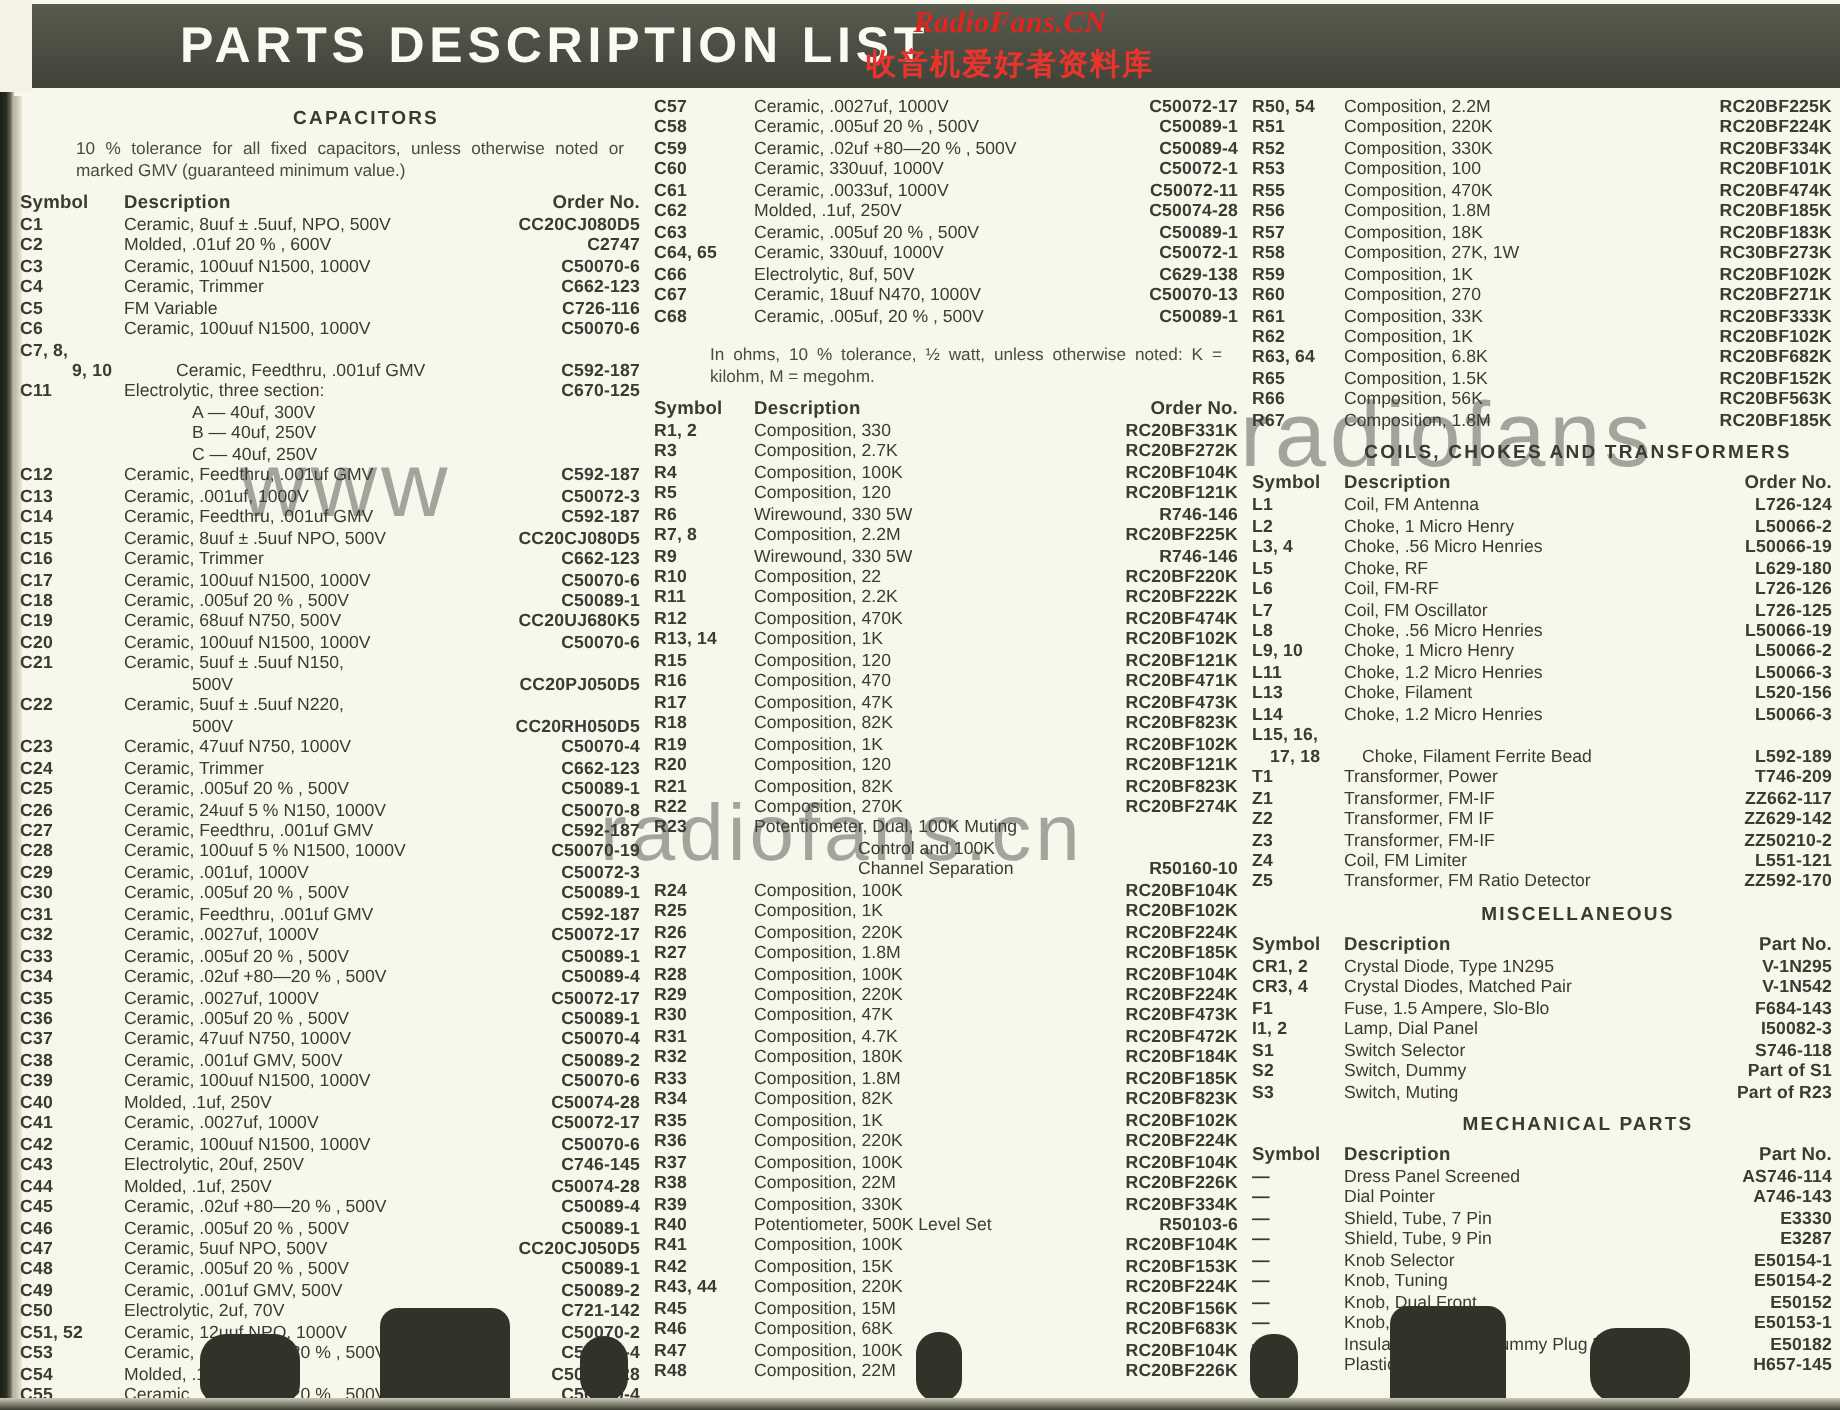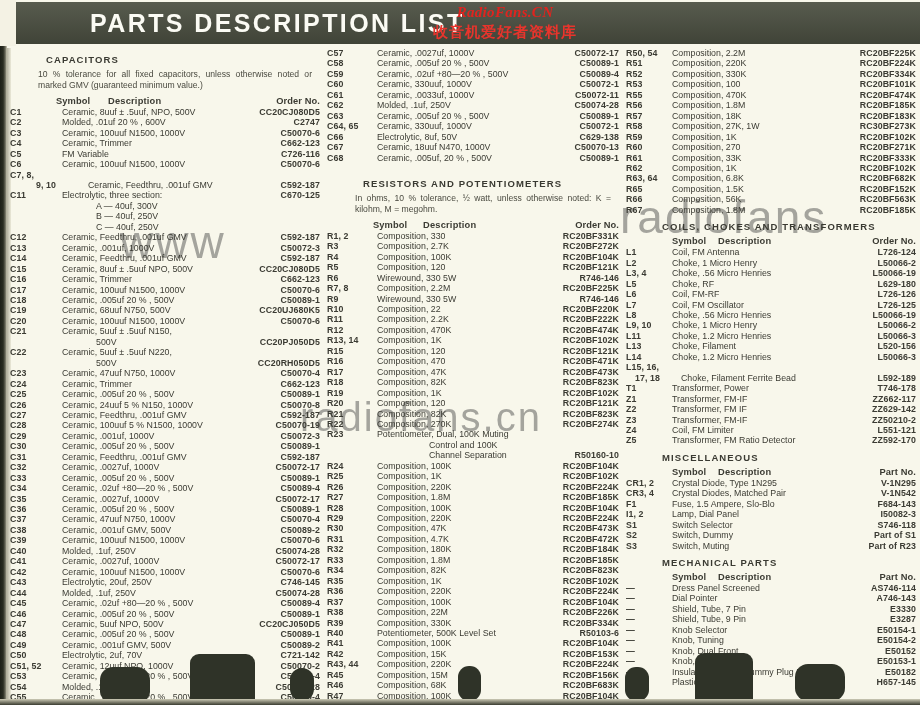--- a/index.html
+++ b/index.html
@@ -37,37 +37,37 @@
       font-family:"Liberation Sans", sans-serif;letter-spacing:2px;pointer-events:none;}
   .wm-f1{left:120px;top:215px;}
   .wm-f2{left:300px;top:395px;font-size:40px;}
   .wm-f3{left:620px;top:190px;}
   
   .cols{position:absolute;left:0;top:48px;width:920px;height:600px;}
   .col{position:absolute;top:0;}
   .c1{left:10px;width:310px;}
   .c2{left:327px;width:292px;}
   .c3{left:626px;width:290px;}
-  .sec-head{text-align:left;font-weight:bold;font-size:9.5px;letter-spacing:1.1px;
+  .sec-head{text-align:center;font-weight:bold;font-size:9.5px;letter-spacing:1.1px;
     margin:6px 0 4px;color:#3a3a32;padding-left:36px;}
   .sec-note{font-size:8.6px;line-height:11.4px;text-align:justify;
     margin:0 8px 4px 28px;color:#4a4a40;}
   .hdr-row{display:flex;font-weight:bold;font-size:9.3px;margin-bottom:1px;letter-spacing:.2px;}
   .row{display:flex;font-size:8.8px;line-height:10.45px;}
   .sym{width:52px;flex:0 0 52px;font-weight:bold;letter-spacing:.1px;}
   .desc{flex:1 1 auto;}
   .ord{flex:0 0 92px;text-align:right;font-weight:bold;letter-spacing:.1px;}
   .c2 .sym{width:50px;flex:0 0 50px;}
   .c2 .ord{flex:0 0 86px;}
   .c3 .sym{width:46px;flex:0 0 46px;}
   .c3 .ord{flex:0 0 84px;}
   .indent{padding-left:34px;}
   .indent2{padding-left:52px;}
   .spacer{height:9px;}
-  .hdr-row .sym{font-weight:bold;padding-left:46px;}
+  .hdr-row .sym{font-weight:bold;}
   .hdr-row .ord{font-weight:bold;}
   
   .blob{position:absolute;background:#2f3328;bottom:4px;}
   .b1{left:100px;width:50px;height:34px;border-radius:13px 13px 9px 9px;}
   .b2{left:190px;width:65px;height:47px;border-radius:9px 9px 2px 2px;}
   .b3{left:290px;width:24px;height:33px;border-radius:12px;}
   .b4{left:458px;width:23px;height:35px;border-radius:11px;}
   .b5{left:625px;width:24px;height:34px;border-radius:11px;}
   .b6{left:695px;width:58px;height:48px;border-radius:9px 9px 2px 2px;}
   .b7{left:795px;width:50px;height:37px;border-radius:13px;}
@@ -449,21 +449,20 @@
             <span class="desc">Ceramic, 18uuf N470, 1000V</span>
             <span class="ord">C50070-13</span>
           </div>
           <div class="row">
             <span class="sym">C68</span>
             <span class="desc">Ceramic, .005uf, 20 % , 500V</span>
             <span class="ord">C50089-1</span>
           </div>
         </div>
       <div class="spacer"></div>
-      <div class="sec-head">RESISTORS AND POTENTIOMETERS</div>
       <div class="sec-note">In ohms, 10 % tolerance, ½ watt, unless otherwise noted:  K = kilohm, M = megohm.</div>
       <div class="hdr-row">
         <span class="sym">Symbol</span>
         <span class="desc">Description</span>
         <span class="ord">Order No.</span>
       </div>
       <div>
           <div class="row">
             <span class="sym">R1, 2</span>
             <span class="desc">Composition, 330</span>
@@ -848,21 +847,21 @@
             <span class="ord"></span>
           </div>
           <div class="row">
             <span class="sym shift" style="padding-left: 9px;">17, 18</span>
             <span class="desc">Choke, Filament Ferrite Bead</span>
             <span class="ord">L592-189</span>
           </div>
           <div class="row">
             <span class="sym">T1</span>
             <span class="desc">Transformer, Power</span>
-            <span class="ord">T746-178</span>
+            <span class="ord">T746-209</span>
           </div>
           <div class="row">
             <span class="sym">Z1</span>
             <span class="desc">Transformer, FM-IF</span>
             <span class="ord">ZZ662-117</span>
           </div>
           <div class="row">
             <span class="sym">Z2</span>
             <span class="desc">Transformer, FM IF</span>
             <span class="ord">ZZ629-142</span>

